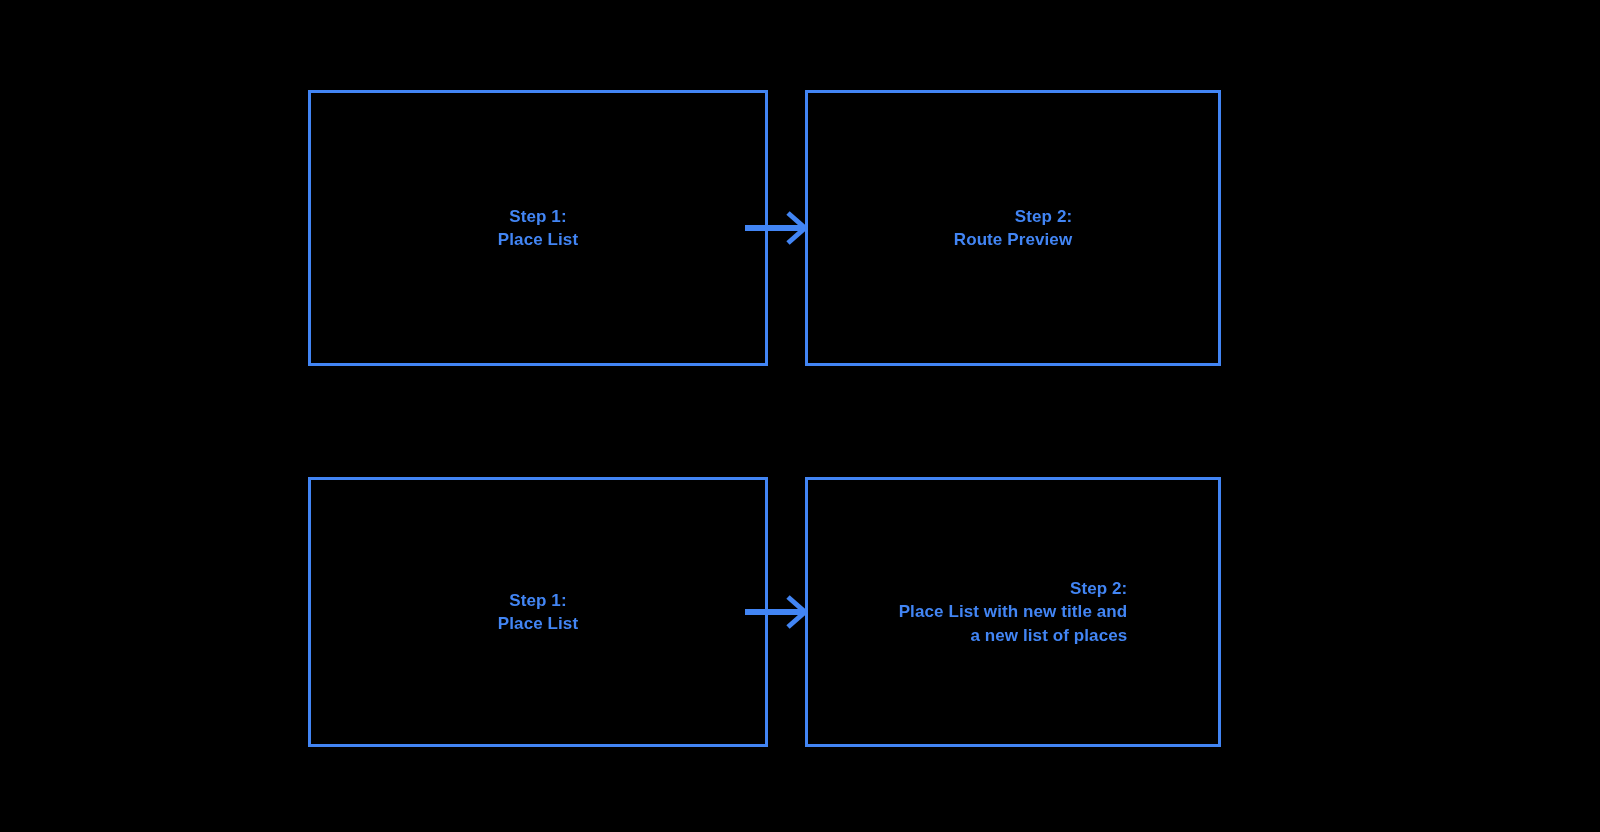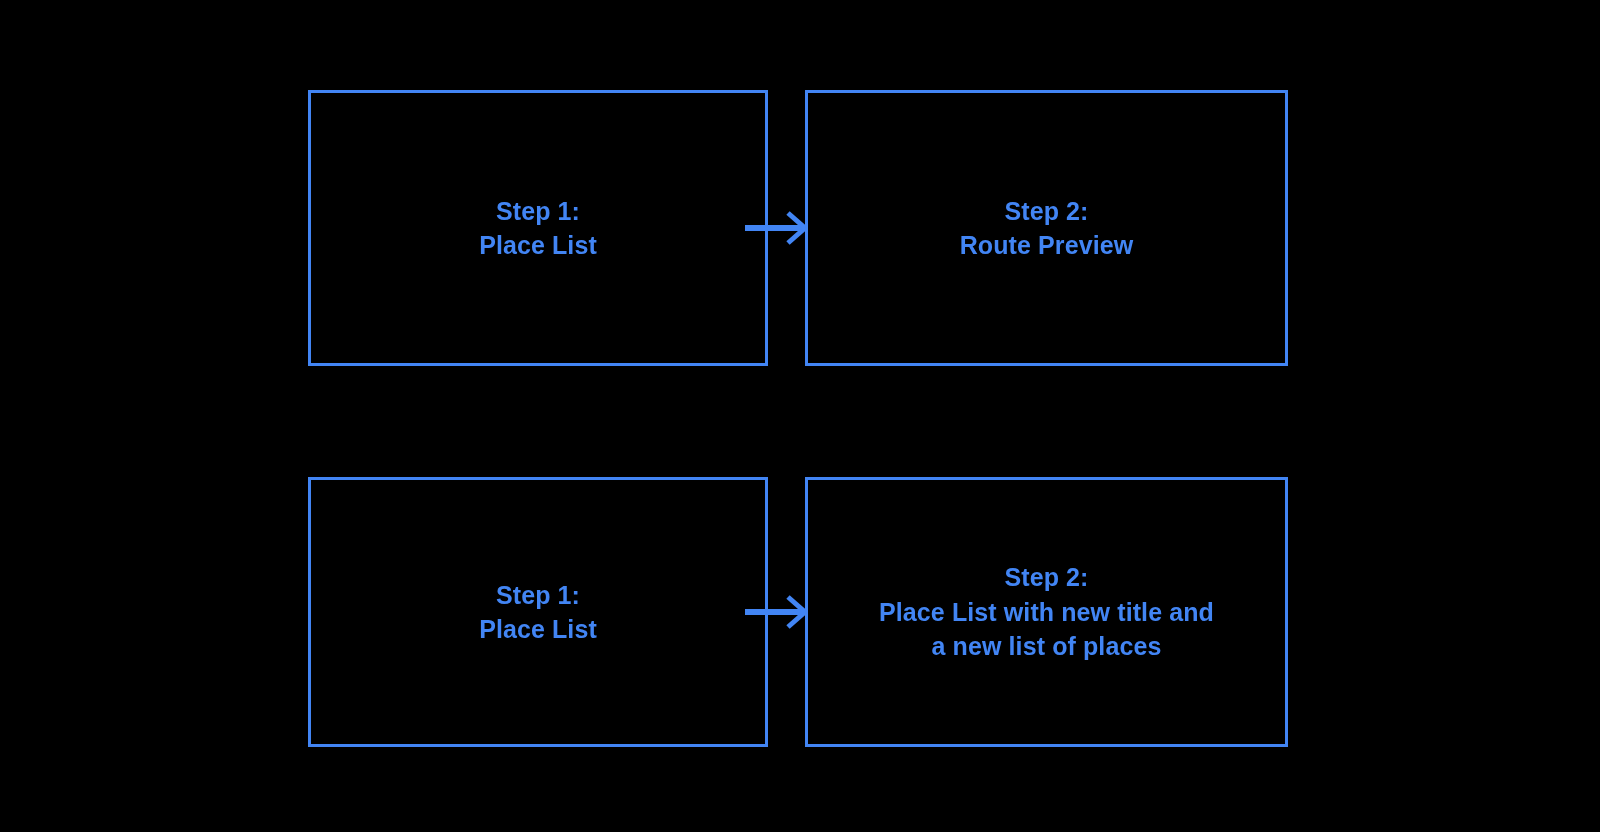--- a/index.html
+++ b/index.html
@@ -38,29 +38,30 @@
     justify-content: center;
     text-align: center;
   }
   .step-box.box-left {
     left: 308px;
     width: 460px;
     height: 100%;
   }
   .step-box.box-right {
     left: 805px;
-    width: 483px;
+    width: 416px;
     height: 100%;
+    text-align: right;
   }
 
   .step-label {
     color: #4285F4;
     font-family: "Liberation Sans", sans-serif;
     font-weight: bold;
-    font-size: 25px;
+    font-size: 17px;
     line-height: 1.38;
     letter-spacing: 0.1px;
     white-space: pre-line;
     padding: 0 14px;
   }
 
   .arrow {
     position: absolute;
     top: 50%;
     transform: translateY(-50%);

